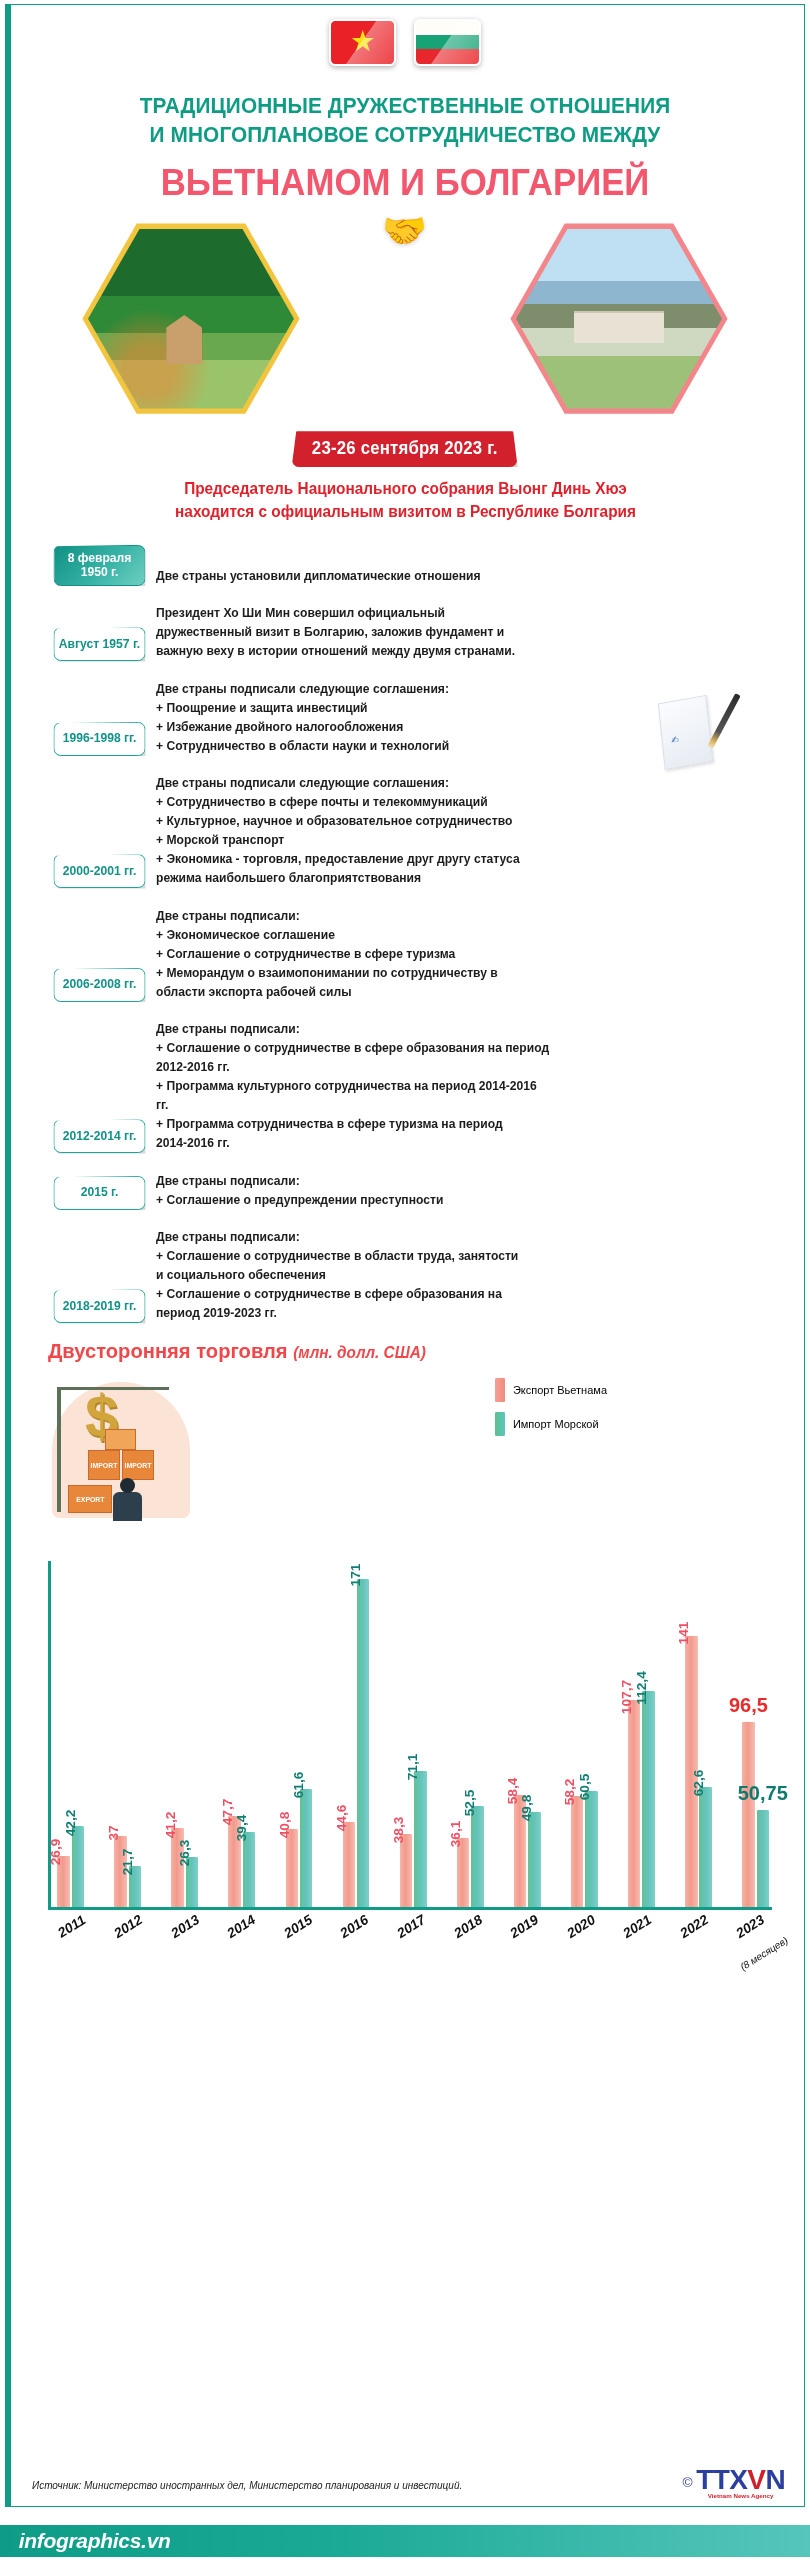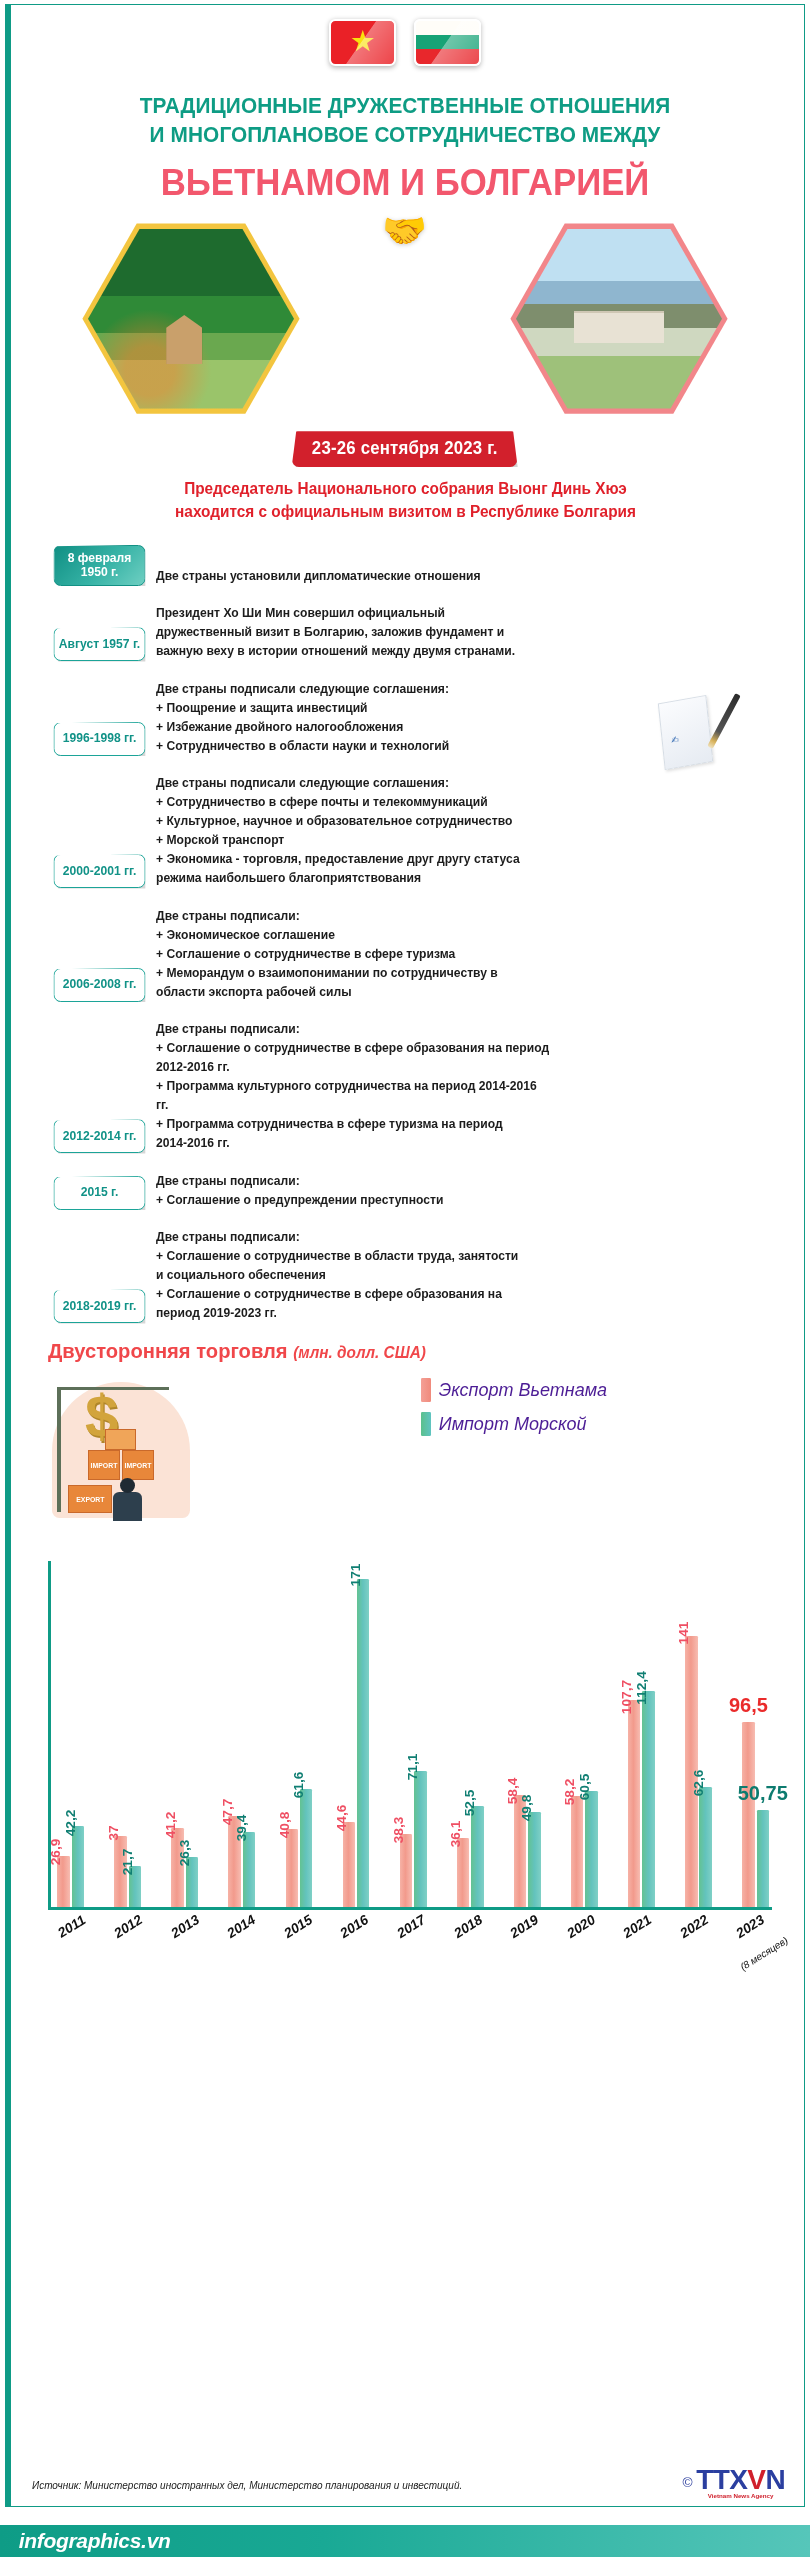--- a/index.html
+++ b/index.html
@@ -167,21 +167,21 @@
   .chart-section { margin-top: 16px; padding: 0 22.4px 0 32px; position: relative; }
   .chart-title { color: #f0474a; font-weight: 700; font-size: 21px; transform: scaleX(.96);
                  transform-origin: left center; }
   .chart-title .unit { font-style: italic; font-weight: 700; font-size: 16px; }
 
   .legend { position: absolute; right: 187px; top: 39px; }
   .legend-item { display: flex; align-items: center; margin-bottom: 10px; }
   .legend-swatch { width: 10.6px; height: 24px; margin-right: 7.5px; border-radius: 1.2px; }
   .legend-swatch.exp { background: linear-gradient(90deg,#f4a096,#f08a7c); }
   .legend-swatch.imp { background: linear-gradient(90deg,#5bc08c,#5fc4c1); }
-  .legend-label { font-style: italic; font-size: 18px; color: #4c1d95; }
+  .legend-label { font-size: 11px; color: #000000; }
 
   .illus { position: absolute; left: 30px; top: 36px; width: 156px; height: 143px; }
   .illus .blob { position:absolute; inset:6.2px 12.5px 0 6.2px; background:#fbe3d6; border-radius:81px 81px 8.7px 8.7px; }
   .illus .dollar { position:absolute; left:39px; top:6.2px; font-size:60px; color:#d2a43c; font-weight:700; text-shadow:1.2px 1.9px 0 #b0862a; }
   .illus .crane-m { position:absolute; left:11.2px; top:11.2px; width:3.7px; height:125px; background:#5d7059; }
   .illus .crane-a { position:absolute; left:11.2px; top:11.2px; width:112px; height:3.7px; background:#5d7059; }
   .illus .box { position:absolute; background:#e8873a; border:1.2px solid #c9692b; color:#fff;
                 font-size:6.9px; font-weight:700; display:flex; align-items:center; justify-content:center; }
   .illus .b1 { left:42px; top:75px; width:32px; height:30px; }
   .illus .b2 { left:76px; top:75px; width:32px; height:30px; }

